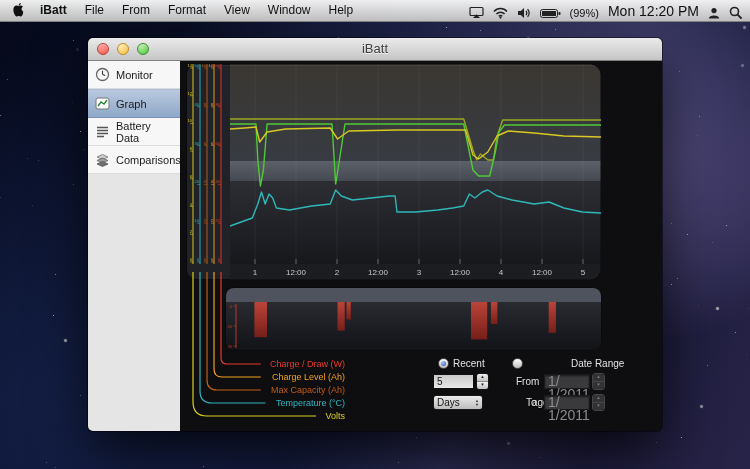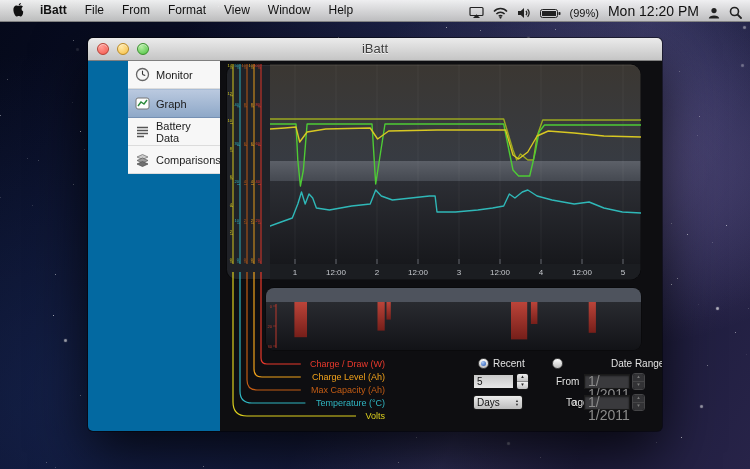--- a/index.html
+++ b/index.html
@@ -33,21 +33,21 @@
     border-bottom:1px solid #7f7f7f;}
   .traffic{position:absolute;left:9px;top:5px;display:flex;gap:8px;}
   .light{width:12px;height:12px;border-radius:50%;box-sizing:border-box;box-shadow:inset 0 1px 1px rgba(255,255,255,.6);}
   .light.close{background:radial-gradient(circle at 35% 30%,#ff9d97,#f55549);border:1px solid #b53f34;}
   .light.min{background:radial-gradient(circle at 35% 30%,#ffe9a8,#f6bd3e);border:1px solid #ba8a23;}
   .light.zoom{background:radial-gradient(circle at 35% 30%,#b6eda4,#48c23c);border:1px solid #3b8f2c;}
   .title{text-align:center;line-height:22px;font-size:13px;color:#3e3e3e;text-shadow:0 1px 0 rgba(255,255,255,.7);}
   .window-body{display:flex;height:371px;}
 
   
-  .sidebar{width:92px;background:#0369a1;flex:none;padding-left:40px;}
+  .sidebar{width:92px;background:#e5e5e5;flex:none;}
   .side-item{height:27px;display:flex;align-items:center;gap:6px;padding:0 6px;font-size:11px;color:#1b1b1b;
     border-bottom:1px solid #dcdcdc;background:#f7f7f7;}
   .side-item .sicon{display:flex;align-items:center;width:16px;justify-content:center;flex:none;}
   .side-item.selected{background:linear-gradient(#bac9df,#8ea8c8);border-top:1px solid #a9bdd7;border-bottom:1px solid #7590b3;}
 
   
   .content{position:relative;flex:1;background:#0e0e11;}
   .chart-wrap{position:absolute;left:6px;top:3px;}
   .legend-wrap{position:absolute;left:5px;top:211px;}
 

